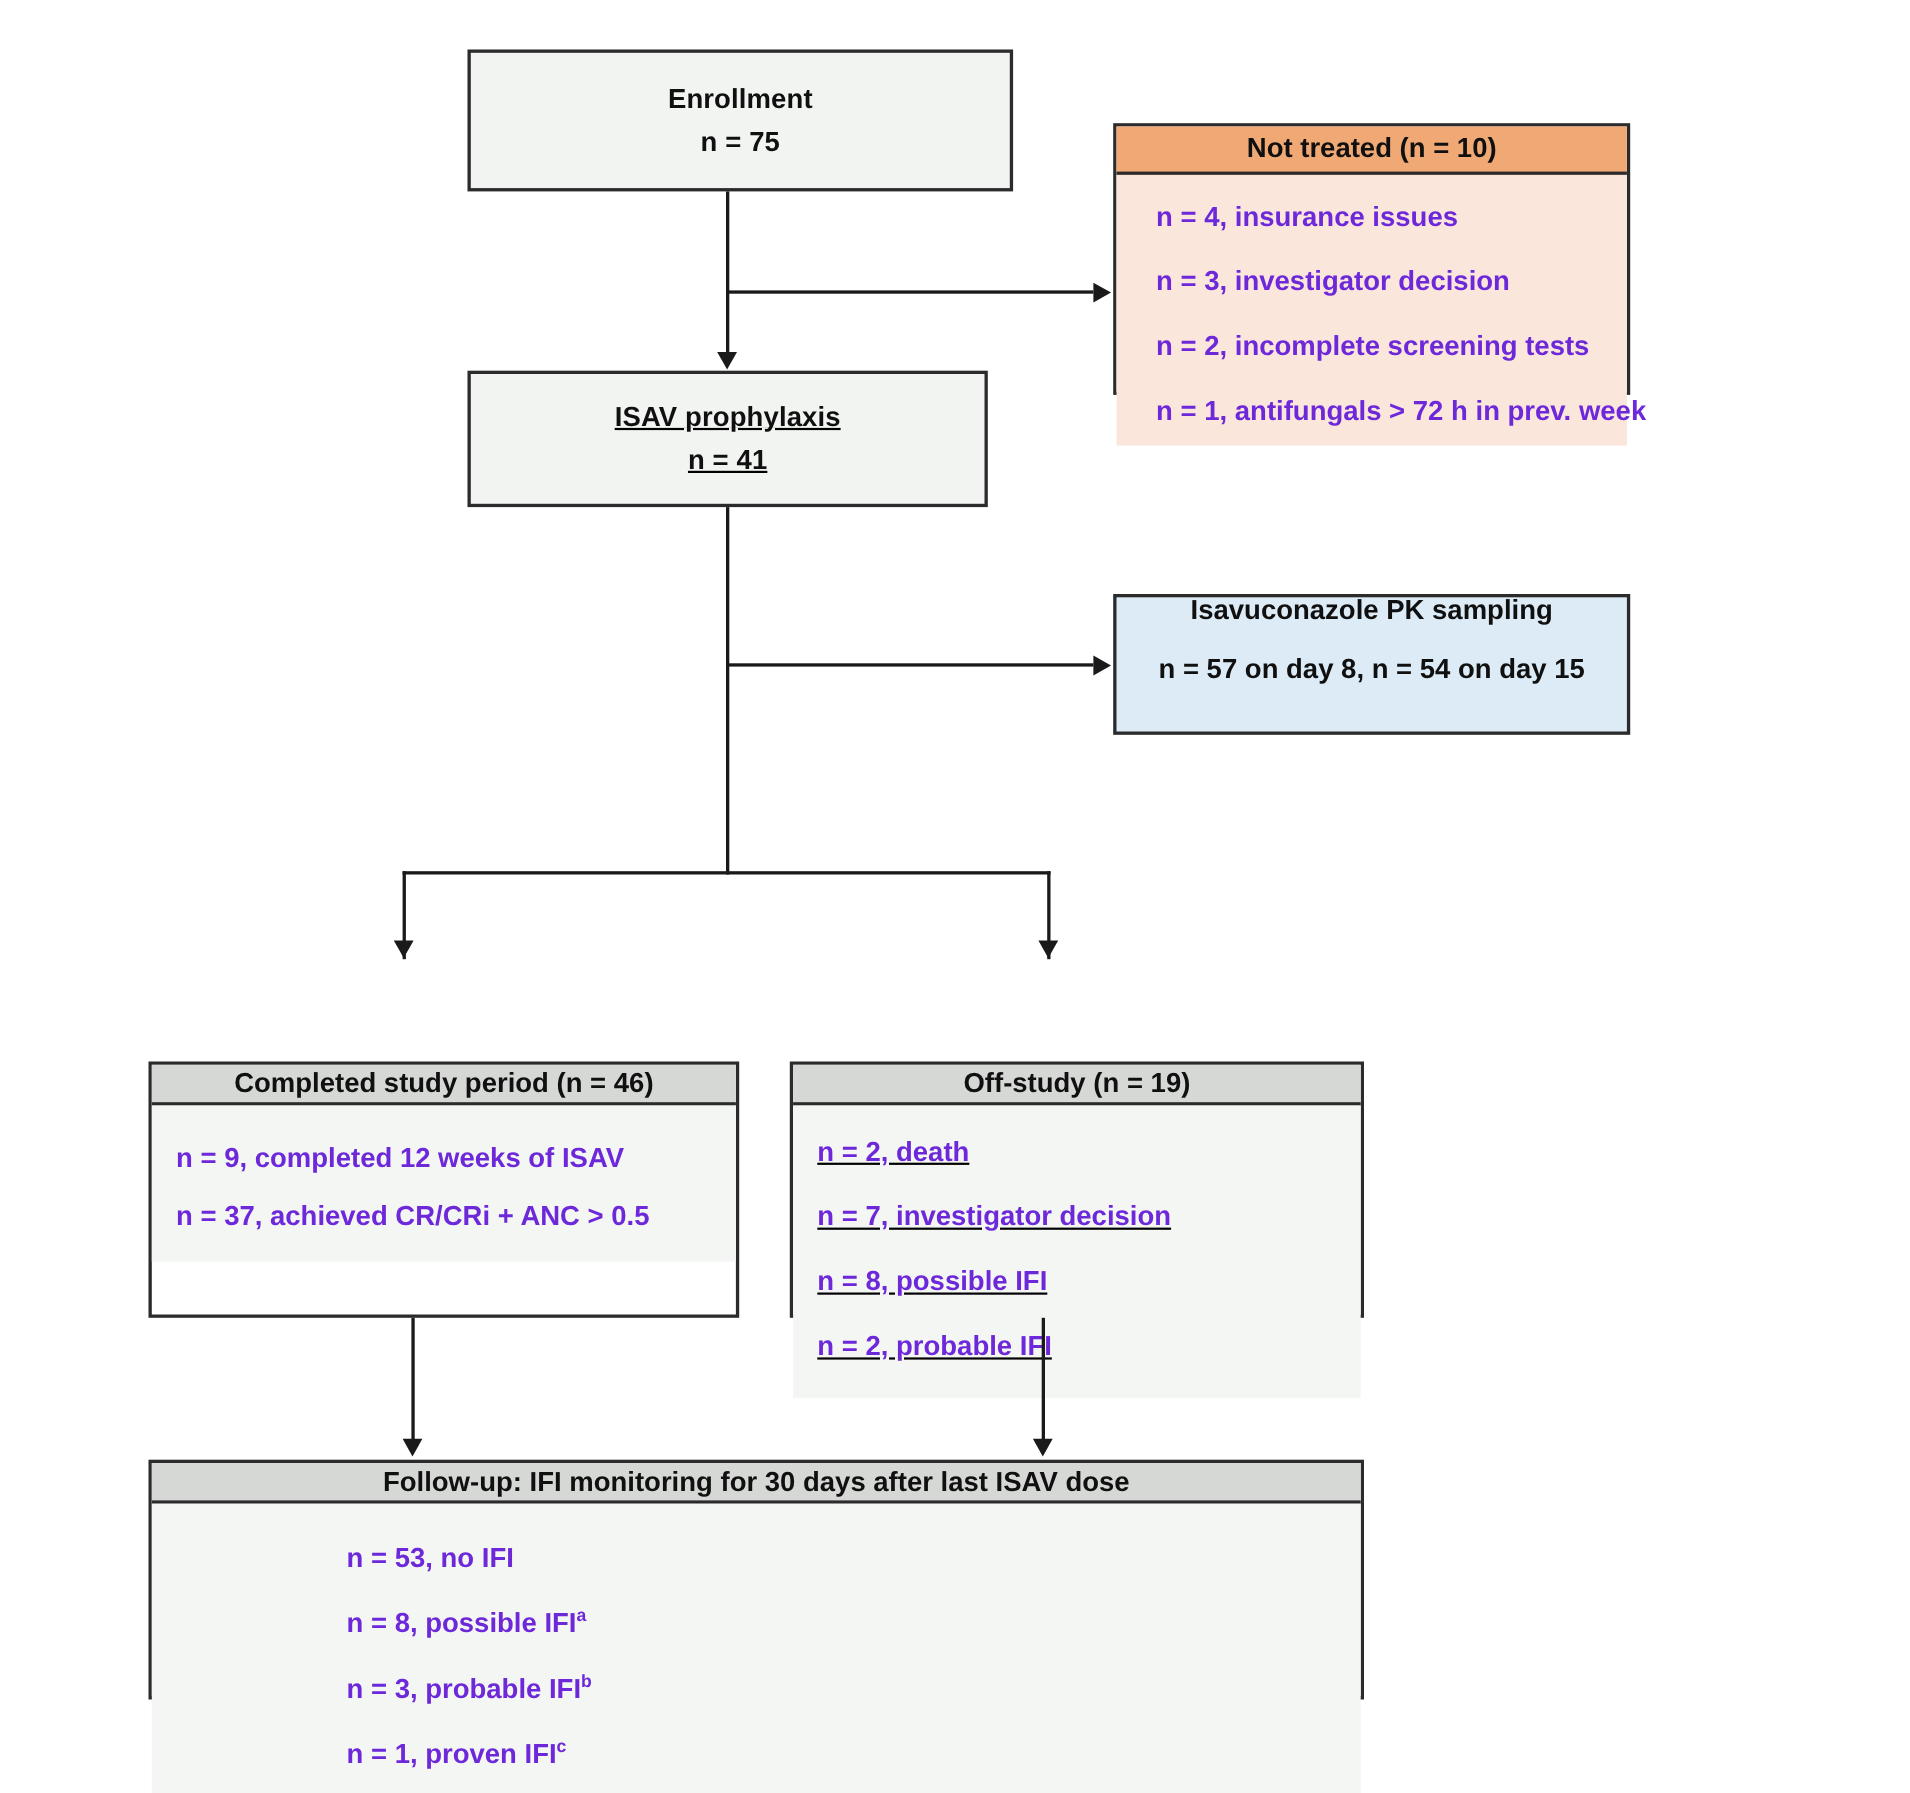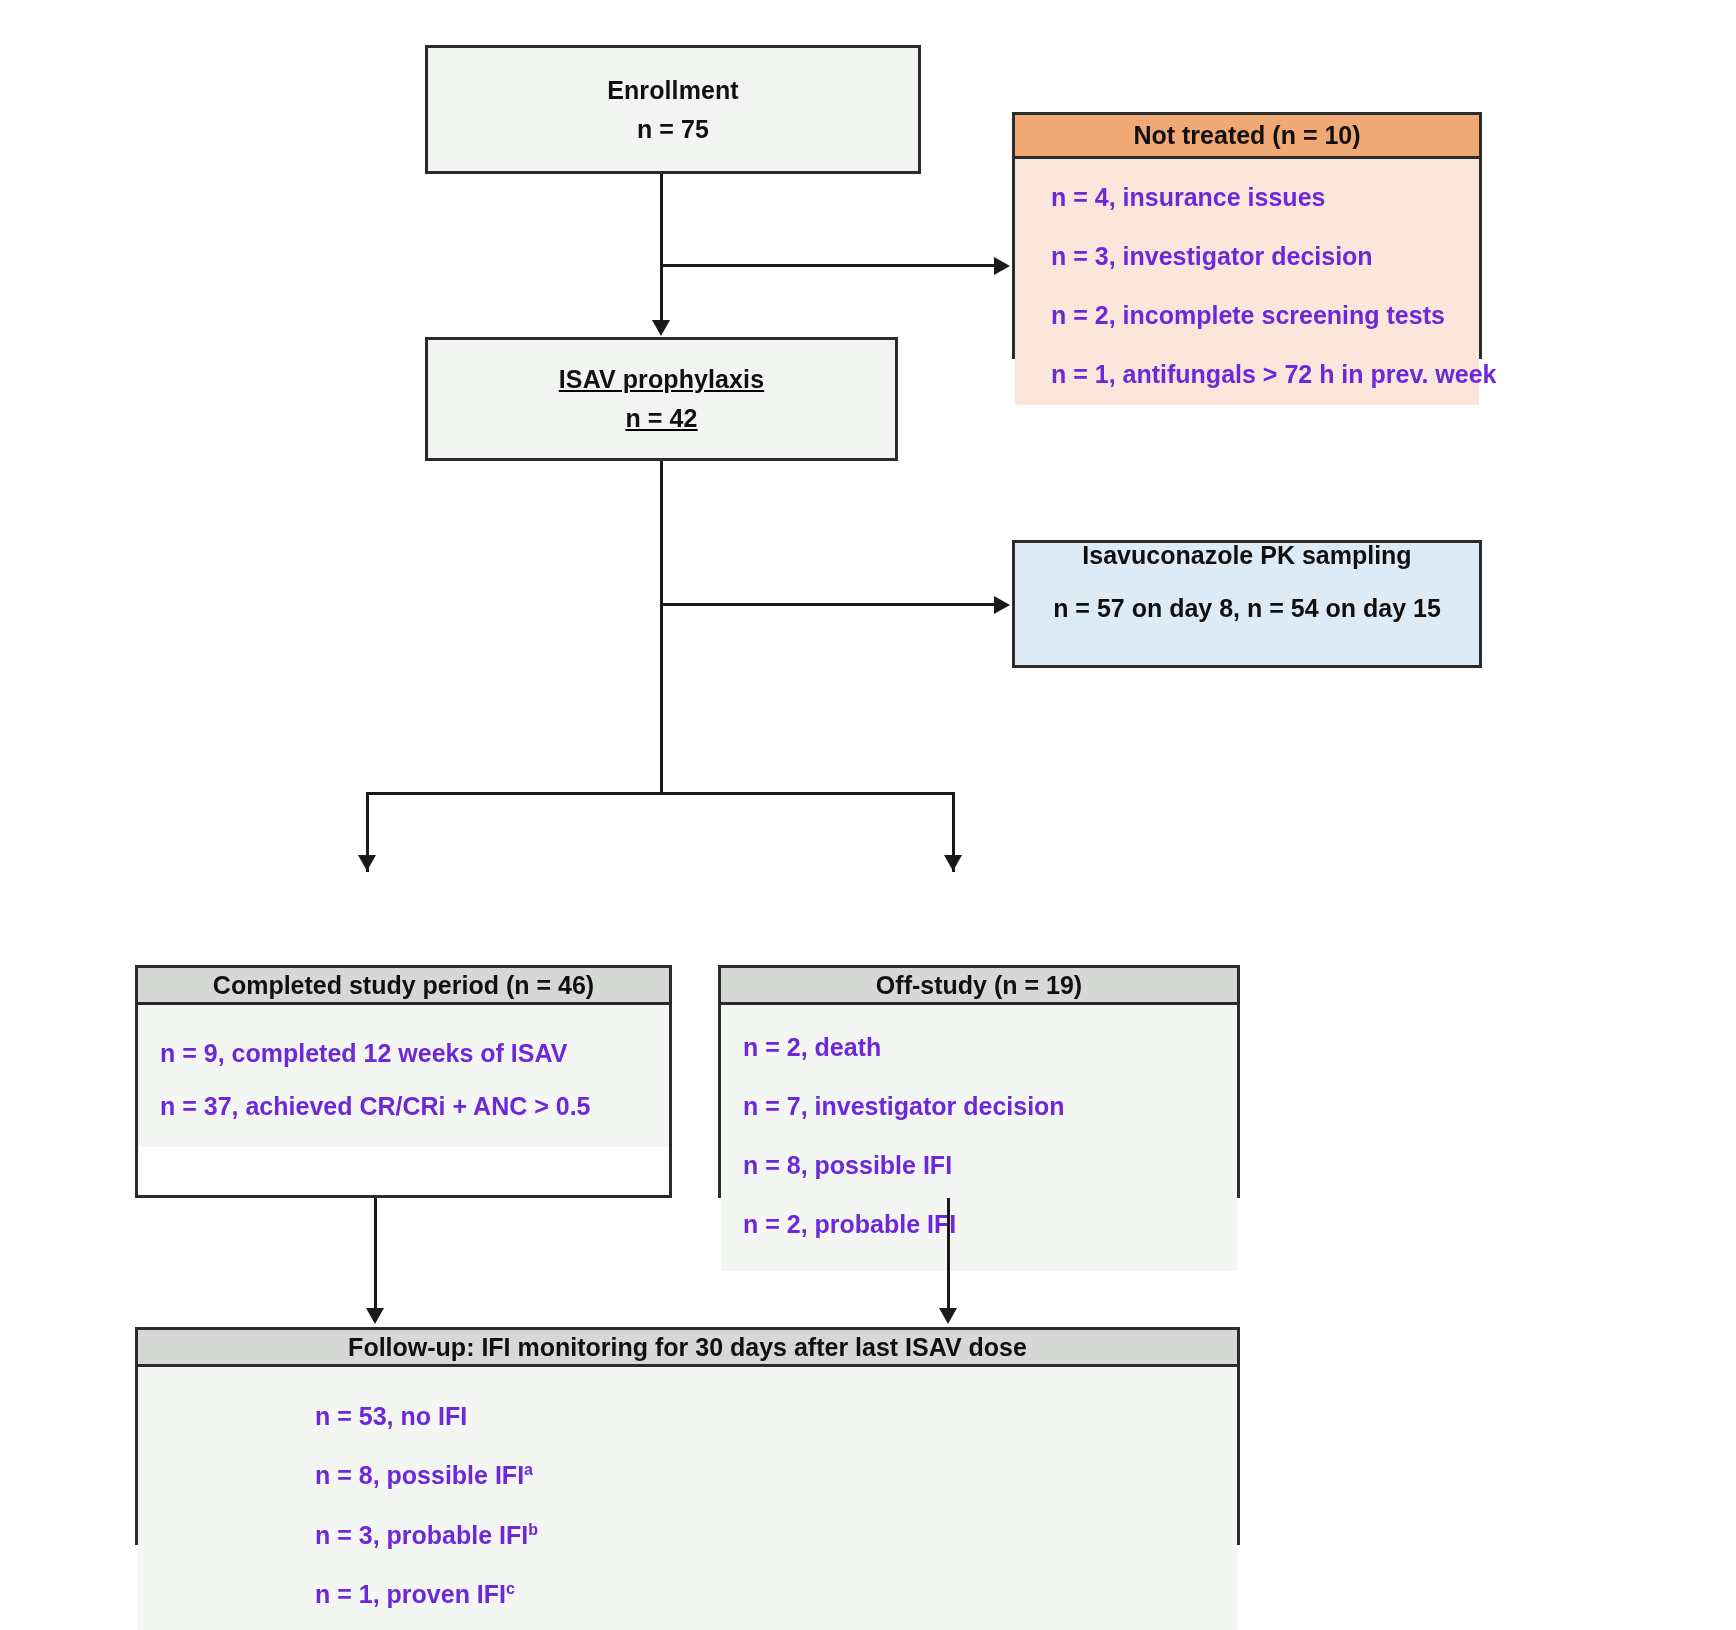--- a/index.html
+++ b/index.html
@@ -57,21 +57,21 @@
   .blue .line { font-size: 25px; font-weight: bold; color: #101010; line-height: 1.0; }
   .blue .line.first { margin-bottom: 28px; }
 
   
   .grey .hdr { background: #d6d8d6; height: 37px; }
   .grey .body { background: #f4f6f4; }
 
   .bl-completed .body { padding: 36px 0 0 22px; }
   .bl-completed .body .line { line-height: 1.0; margin-bottom: 28px; }
 
-  .bl-offstudy .body { padding: 30px 0 0 22px; }
+  .bl-offstudy .body { padding: 30px 0 0 22px; text-decoration: underline; }
   .bl-offstudy .body .line { line-height: 1.0; margin-bottom: 34px; }
 
   .bl-follow .body { padding: 36px 0 0 177px; }
   .bl-follow .body .line { line-height: 1.0; margin-bottom: 33px; }
 
   
   .vline { position: absolute; background: #1a1a1a; width: 3px; }
   .hline { position: absolute; background: #1a1a1a; height: 3px; }
   .arrow-down {
     position: absolute; width: 0; height: 0;
@@ -107,21 +107,21 @@
     <div class="body">
       <div class="line">n = 4, insurance issues</div>
       <div class="line">n = 3, investigator decision</div>
       <div class="line">n = 2, incomplete screening tests</div>
       <div class="line">n = 1, antifungals &gt; 72 h in prev. week</div>
     </div>
   </div>
 
   <div class="box plain-box" style="left:425px; top:337px; width:473px; height:124px;text-decoration:underline;">
     <div class="line">ISAV prophylaxis</div>
-    <div class="line">n = 42</div>
+    <div class="line">n = 41</div>
   </div>
 
   <div class="vline" style="left:660px; top:461px; height:334px;"></div>
 
   <div class="hline" style="left:660px; top:603px; width:334px;"></div>
   <div class="arrow-right" style="left:994px; top:596px;"></div>
 
   <div class="box blue" style="left:1012px; top:540px; width:470px; height:128px;">
     <div class="line first">Isavuconazole PK sampling</div>
     <div class="line">n = 57 on day 8, n = 54 on day 15</div>

